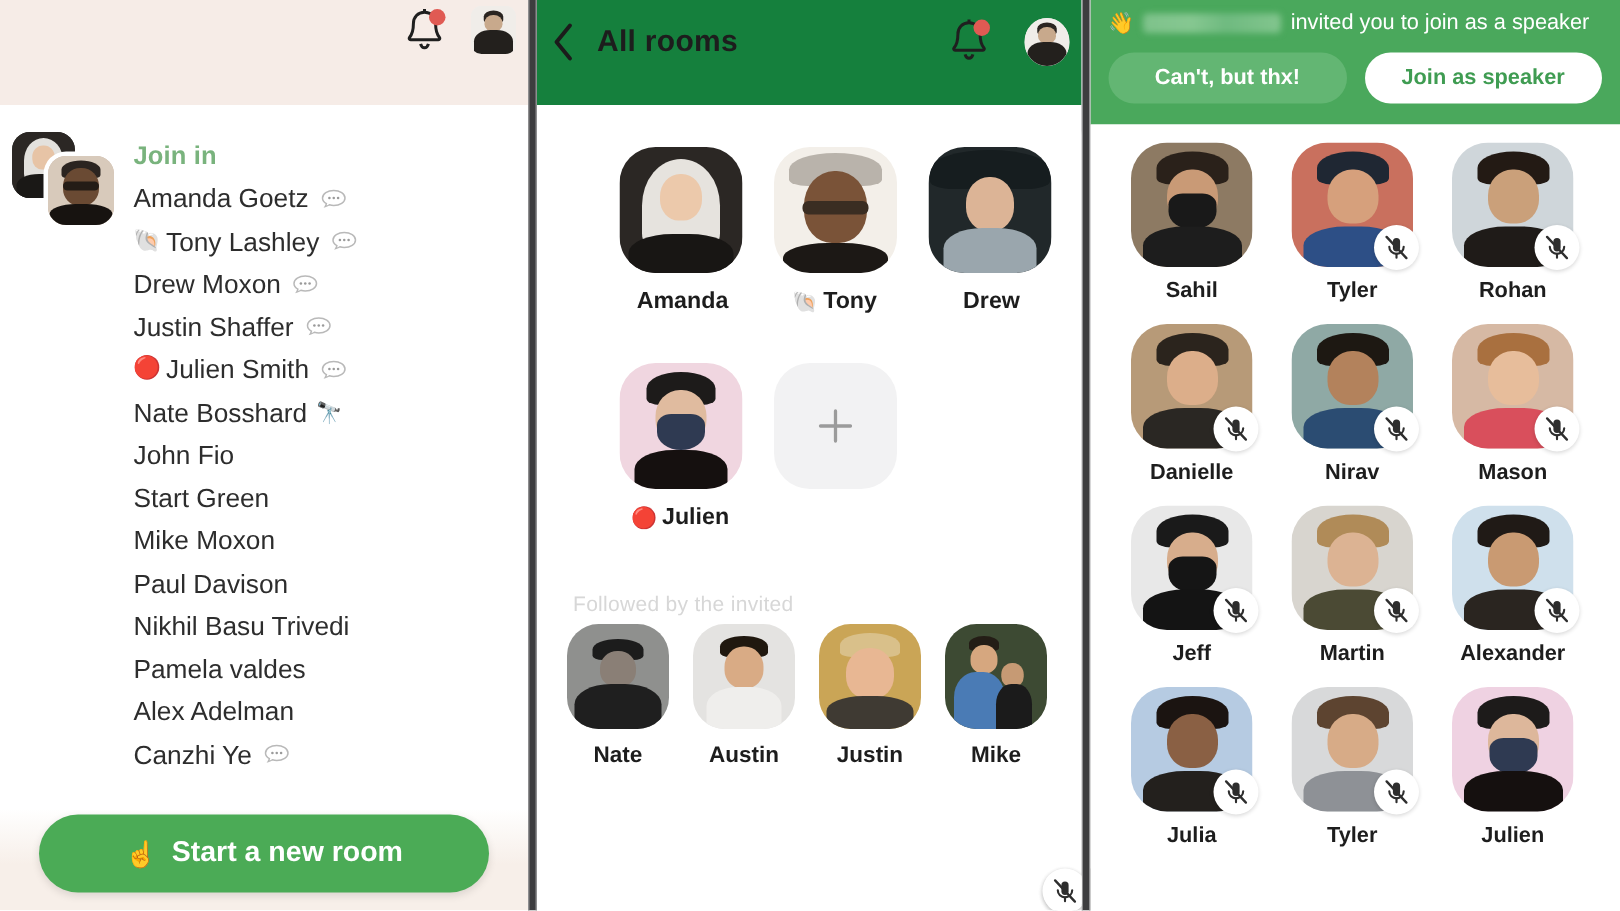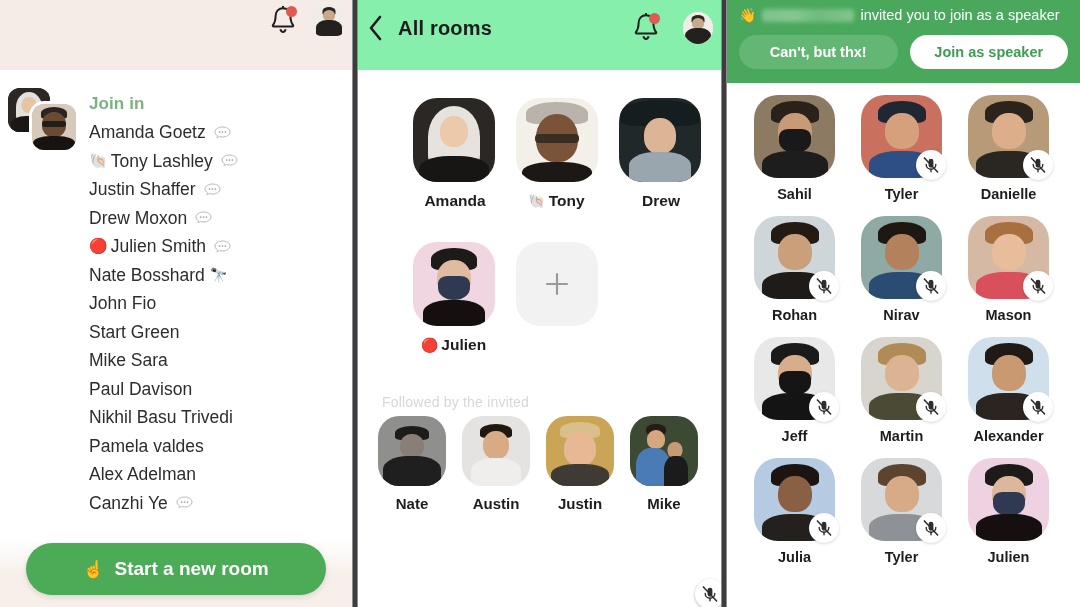--- a/index.html
+++ b/index.html
@@ -78,21 +78,21 @@
   }
   .l-cta .hand { font-size: 17px; }
   .l-cta-fade {
     position: absolute; left: 0; right: 0; bottom: 0; height: 68px;
     background: linear-gradient(to bottom, rgba(250,242,238,0), #f7efe9 55%);
     pointer-events: none;
   }
 
   
   .m-topbar {
-    height: 70px; background: #86efac;
+    height: 70px; background: #15803d;
     display: flex; align-items: center; padding: 0 8px 14px 10px; gap: 8px;
   }
   .m-back { width: 22px; height: 28px; display: flex; align-items: center; }
   .m-back svg { width: 16px; height: 26px; }
   .m-title { font-size: 20px; font-weight: 600; color: #1d1d1d; flex: 1; letter-spacing: .2px; }
 
   .m-sheet {
     position: absolute; left: 0; right: 0; top: 70px; bottom: 0;
     background: #ffffff; border-radius: 20px 20px 0 0;
   }
@@ -263,32 +263,32 @@
               <span class="bubble-ic">
                 <svg viewBox="0 0 17 14">
                   <path d="M8.5 1C4.4 1 1 3.2 1 6c0 1.5 1 2.9 2.6 3.8-.2.9-.8 1.9-.8 1.9s1.8-.5 2.8-1.2c.9.3 1.9.5 2.9.5C12.6 11 16 8.8 16 6S12.6 1 8.5 1z" fill="#ffffff" stroke="#b9b9b9" stroke-width="1"></path>
                   <circle cx="5.6" cy="6" r=".85" fill="#9a9a9a"></circle>
                   <circle cx="8.5" cy="6" r=".85" fill="#9a9a9a"></circle>
                   <circle cx="11.4" cy="6" r=".85" fill="#9a9a9a"></circle>
                 </svg>
               </span>
             </div>
             <div class="l-name">
-              <span>Justin Shaffer</span>
+              <span>Drew Moxon</span>
               <span class="bubble-ic">
                 <svg viewBox="0 0 17 14">
                   <path d="M8.5 1C4.4 1 1 3.2 1 6c0 1.5 1 2.9 2.6 3.8-.2.9-.8 1.9-.8 1.9s1.8-.5 2.8-1.2c.9.3 1.9.5 2.9.5C12.6 11 16 8.8 16 6S12.6 1 8.5 1z" fill="#ffffff" stroke="#b9b9b9" stroke-width="1"></path>
                   <circle cx="5.6" cy="6" r=".85" fill="#9a9a9a"></circle>
                   <circle cx="8.5" cy="6" r=".85" fill="#9a9a9a"></circle>
                   <circle cx="11.4" cy="6" r=".85" fill="#9a9a9a"></circle>
                 </svg>
               </span>
             </div>
             <div class="l-name">
-              <span>Drew Moxon</span>
+              <span>Justin Shaffer</span>
               <span class="bubble-ic">
                 <svg viewBox="0 0 17 14">
                   <path d="M8.5 1C4.4 1 1 3.2 1 6c0 1.5 1 2.9 2.6 3.8-.2.9-.8 1.9-.8 1.9s1.8-.5 2.8-1.2c.9.3 1.9.5 2.9.5C12.6 11 16 8.8 16 6S12.6 1 8.5 1z" fill="#ffffff" stroke="#b9b9b9" stroke-width="1"></path>
                   <circle cx="5.6" cy="6" r=".85" fill="#9a9a9a"></circle>
                   <circle cx="8.5" cy="6" r=".85" fill="#9a9a9a"></circle>
                   <circle cx="11.4" cy="6" r=".85" fill="#9a9a9a"></circle>
                 </svg>
               </span>
             </div>
             <div class="l-name">
@@ -307,21 +307,21 @@
               <span>Nate Bosshard</span>
               <span class="emoji-post">🔭</span>
             </div>
             <div class="l-name">
               <span>John Fio</span>
             </div>
             <div class="l-name">
               <span>Start Green</span>
             </div>
             <div class="l-name">
-              <span>Mike Sara</span>
+              <span>Mike Moxon</span>
             </div>
             <div class="l-name">
               <span>Paul Davison</span>
             </div>
             <div class="l-name">
               <span>Nikhil Basu Trivedi</span>
             </div>
             <div class="l-name">
               <span>Pamela valdes</span>
             </div>
@@ -591,57 +591,57 @@
                 <path d="M3.2 2.6 20.8 21.4" stroke="#2e2e2e" stroke-width="2.1" stroke-linecap="round"></path>
               </svg>
             </div>
           </div>
           <div class="r-name">Tyler</div>
         </div>
         <div class="r-cell">
           <div class="r-av">
             <div class="pic">
               <div class="ph">
+                <div class="bg" style="background:#cfd6da"></div>
+                <div class="hair" style="top:6px;width:48px;height:22px;background:#231a14"></div>
+                <div class="head" style="top:18px;width:34px;height:36px;background:#caa07a"></div>
+                <div class="body" style="top:56px;width:66px;height:30px;background:#1f1b18"></div>
+              </div>
+            </div>
+            <div class="mute">
+              <svg viewBox="0 0 24 24">
+                <path d="M12 3.5a3.2 3.2 0 0 1 3.2 3.2v5.6A3.2 3.2 0 0 1 12 15.5a3.2 3.2 0 0 1-3.2-3.2V6.7A3.2 3.2 0 0 1 12 3.5z" fill="#2e2e2e"></path>
+                <path d="M5.6 11.3a6.4 6.4 0 0 0 12.8 0" fill="none" stroke="#2e2e2e" stroke-width="1.9" stroke-linecap="round"></path>
+                <path d="M12 17.7V21" stroke="#2e2e2e" stroke-width="1.9" stroke-linecap="round"></path>
+                <path d="M3.2 2.6 20.8 21.4" stroke="#2e2e2e" stroke-width="2.1" stroke-linecap="round"></path>
+              </svg>
+            </div>
+          </div>
+          <div class="r-name">Rohan</div>
+        </div>
+        <div class="r-cell">
+          <div class="r-av">
+            <div class="pic">
+              <div class="ph">
                 <div class="bg" style="background:#b79a78"></div>
                 <div class="hair" style="top:6px;width:48px;height:22px;background:#2b241d"></div>
                 <div class="head" style="top:18px;width:34px;height:36px;background:#dcae8a"></div>
                 <div class="body" style="top:56px;width:66px;height:30px;background:#2a2723"></div>
               </div>
             </div>
             <div class="mute">
               <svg viewBox="0 0 24 24">
                 <path d="M12 3.5a3.2 3.2 0 0 1 3.2 3.2v5.6A3.2 3.2 0 0 1 12 15.5a3.2 3.2 0 0 1-3.2-3.2V6.7A3.2 3.2 0 0 1 12 3.5z" fill="#2e2e2e"></path>
                 <path d="M5.6 11.3a6.4 6.4 0 0 0 12.8 0" fill="none" stroke="#2e2e2e" stroke-width="1.9" stroke-linecap="round"></path>
                 <path d="M12 17.7V21" stroke="#2e2e2e" stroke-width="1.9" stroke-linecap="round"></path>
                 <path d="M3.2 2.6 20.8 21.4" stroke="#2e2e2e" stroke-width="2.1" stroke-linecap="round"></path>
               </svg>
             </div>
           </div>
           <div class="r-name">Danielle</div>
-        </div>
-        <div class="r-cell">
-          <div class="r-av">
-            <div class="pic">
-              <div class="ph">
-                <div class="bg" style="background:#cfd6da"></div>
-                <div class="hair" style="top:6px;width:48px;height:22px;background:#231a14"></div>
-                <div class="head" style="top:18px;width:34px;height:36px;background:#caa07a"></div>
-                <div class="body" style="top:56px;width:66px;height:30px;background:#1f1b18"></div>
-              </div>
-            </div>
-            <div class="mute">
-              <svg viewBox="0 0 24 24">
-                <path d="M12 3.5a3.2 3.2 0 0 1 3.2 3.2v5.6A3.2 3.2 0 0 1 12 15.5a3.2 3.2 0 0 1-3.2-3.2V6.7A3.2 3.2 0 0 1 12 3.5z" fill="#2e2e2e"></path>
-                <path d="M5.6 11.3a6.4 6.4 0 0 0 12.8 0" fill="none" stroke="#2e2e2e" stroke-width="1.9" stroke-linecap="round"></path>
-                <path d="M12 17.7V21" stroke="#2e2e2e" stroke-width="1.9" stroke-linecap="round"></path>
-                <path d="M3.2 2.6 20.8 21.4" stroke="#2e2e2e" stroke-width="2.1" stroke-linecap="round"></path>
-              </svg>
-            </div>
-          </div>
-          <div class="r-name">Rohan</div>
         </div>
         <div class="r-cell">
           <div class="r-av">
             <div class="pic">
               <div class="ph">
                 <div class="bg" style="background:#8fa9a5"></div>
                 <div class="hair" style="top:6px;width:48px;height:22px;background:#1d1812"></div>
                 <div class="head" style="top:18px;width:34px;height:36px;background:#b3825c"></div>
                 <div class="body" style="top:56px;width:66px;height:30px;background:#2b4c72"></div>
               </div>

